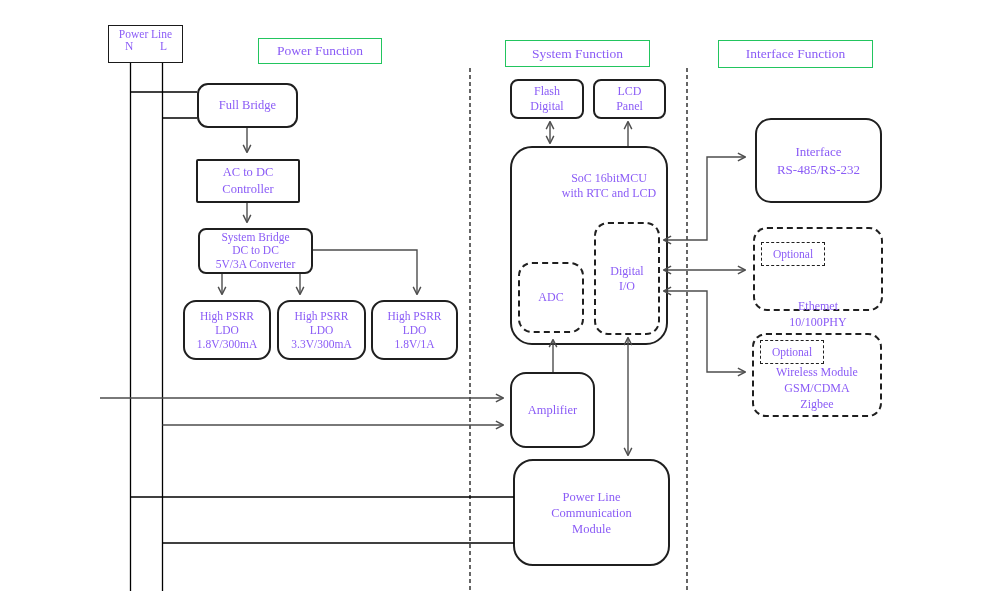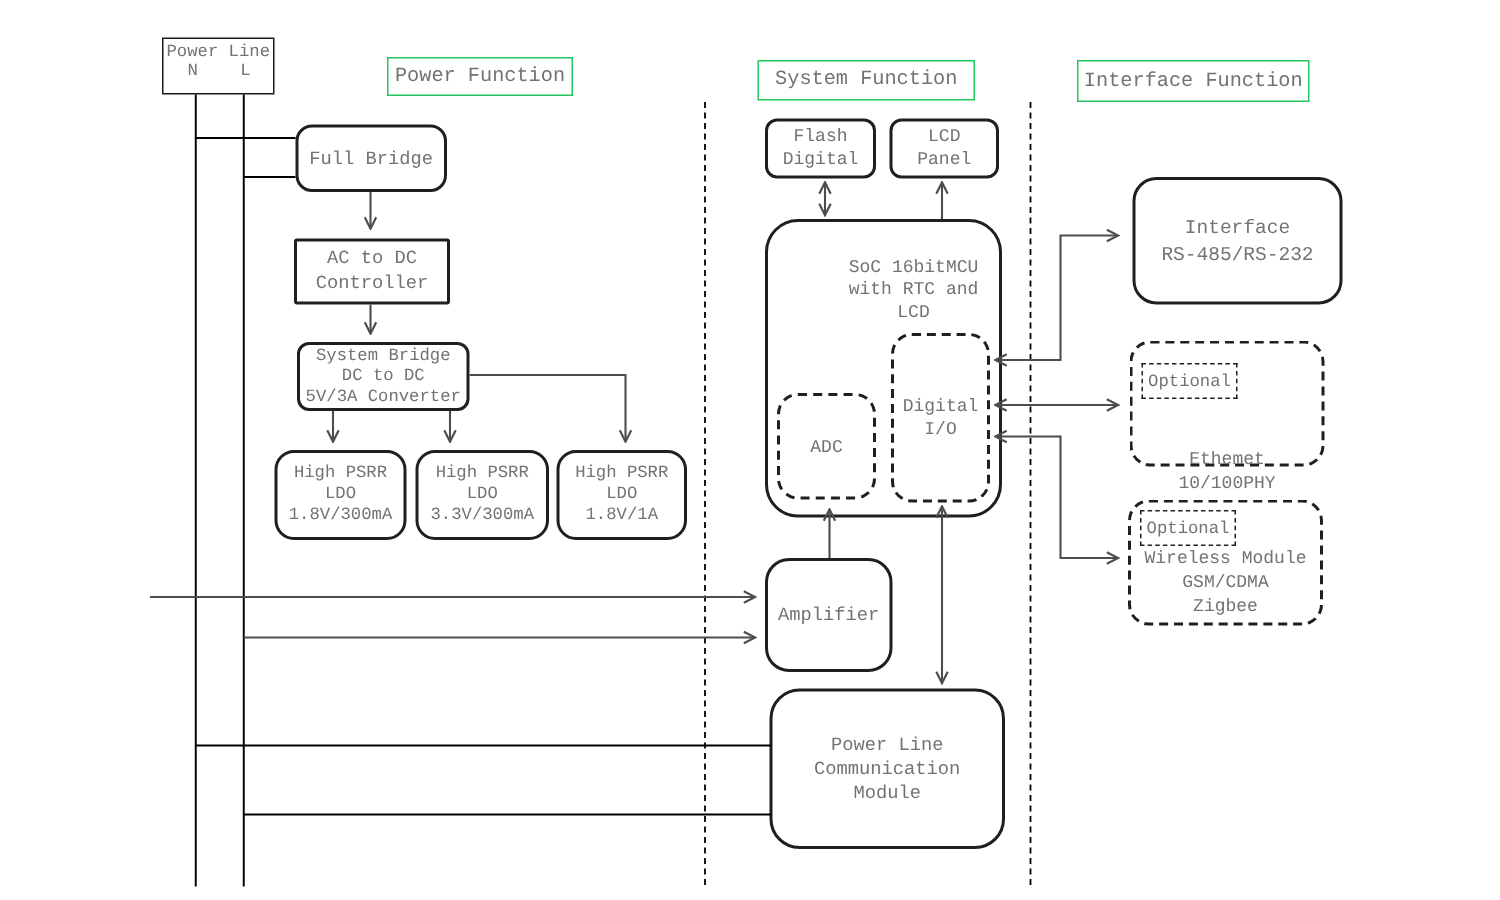--- a/index.html
+++ b/index.html
@@ -1,18 +1,18 @@
 <!DOCTYPE html>
 <html><head>
 <meta charset="utf-8">
 <style>
   html,body{margin:0;padding:0;background:#fff;}
   #canvas{
     position:relative;width:1000px;height:600px;background:#ffffff;
-    font-family:Liberation Mono, monospace;color:#737373;overflow:hidden;
+    font-family:Liberation Serif, serif;color:#8b5cf6;overflow:hidden;
   }
   .abs{position:absolute;box-sizing:border-box;}
   .label{white-space:pre-line;text-align:center;}
   
   .title-box{
     border:1px solid #22c55e;background:#fff;display:flex;
     align-items:center;justify-content:center;font-size:13.5px;z-index:3;
   }
   
   .block{
@@ -41,21 +41,21 @@
   #ldo2{left:277px;top:300px;width:89px;height:60px;border-radius:13px;font-size:11.5px;line-height:14px;}
   #ldo3{left:371px;top:300px;width:87px;height:60px;border-radius:13px;font-size:11.5px;line-height:14px;}
   #flash{left:510px;top:79px;width:74px;height:40px;border-radius:8px;font-size:12px;line-height:15px;}
   #lcd{left:593px;top:79px;width:73px;height:40px;border-radius:8px;font-size:12px;line-height:15px;}
   #soc{left:510px;top:146px;width:158px;height:199px;border-radius:22px;align-items:flex-start;font-size:12px;line-height:15px;padding-left:40px;}
   #soc .label{width:100%;padding-top:23px;}
   #adc{left:518px;top:262px;width:66px;height:71px;border-radius:14px;display:flex;align-items:center;justify-content:center;font-size:12px;z-index:4;}
   #dio{left:594px;top:222px;width:66px;height:113px;border-radius:14px;display:flex;align-items:center;justify-content:center;font-size:12px;line-height:15px;z-index:4;}
   #amplifier{left:510px;top:372px;width:85px;height:76px;border-radius:16px;font-size:12.5px;}
   #plc{left:513px;top:459px;width:157px;height:107px;border-radius:20px;font-size:12.5px;line-height:16px;}
-  #rs-box{left:755px;top:118px;width:140px;height:85px;border-radius:16px;font-size:13px;line-height:18px;}
+  #rs-box{left:755px;top:118px;width:127px;height:85px;border-radius:16px;font-size:13px;line-height:18px;}
   #eth-box{left:753px;top:227px;width:130px;height:84px;border-radius:14px;}
   #eth-box .optional-tag{left:6px;top:13px;width:62px;height:22px;}
   #eth-box .body-label{position:absolute;left:0;top:37px;width:100%;font-size:12px;line-height:16px;margin-top:32px;}
   #wifi-box{left:752px;top:333px;width:130px;height:84px;border-radius:14px;}
   #wifi-box .optional-tag{left:6px;top:5px;width:62px;height:22px;}
   #wifi-box .body-label{position:absolute;left:0;top:29px;width:100%;font-size:12px;line-height:16px;}
   
   #wires{position:absolute;left:0;top:0;z-index:6;pointer-events:none;}
 </style>
 </head>

